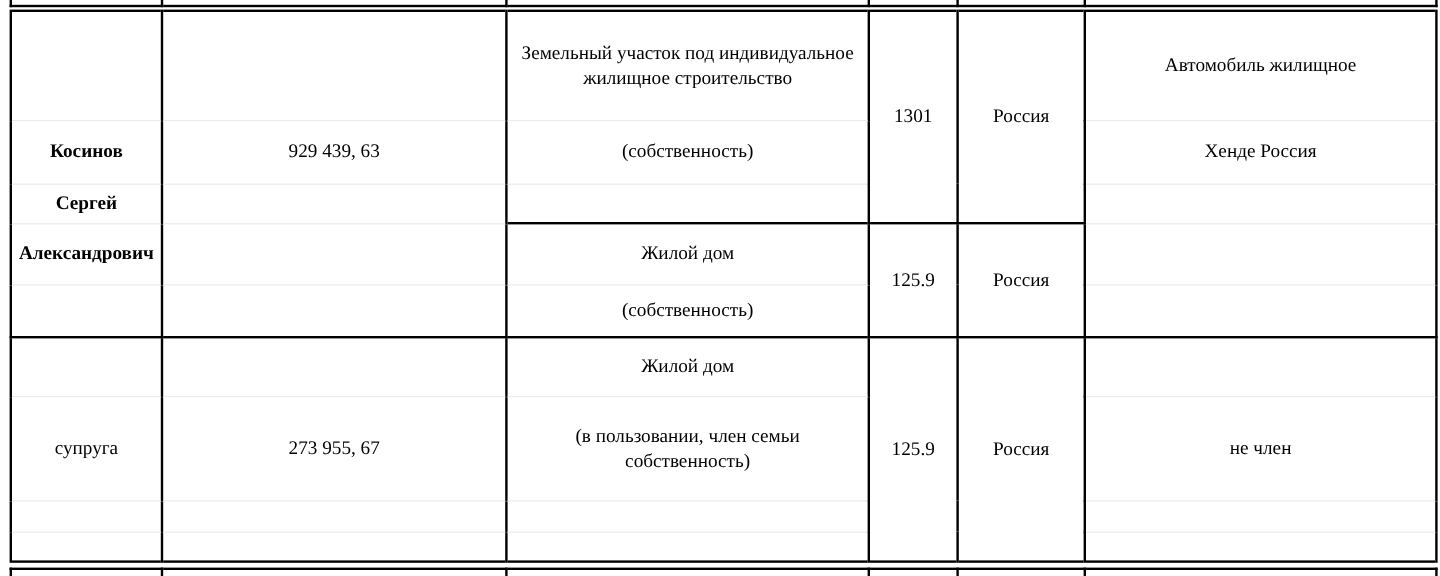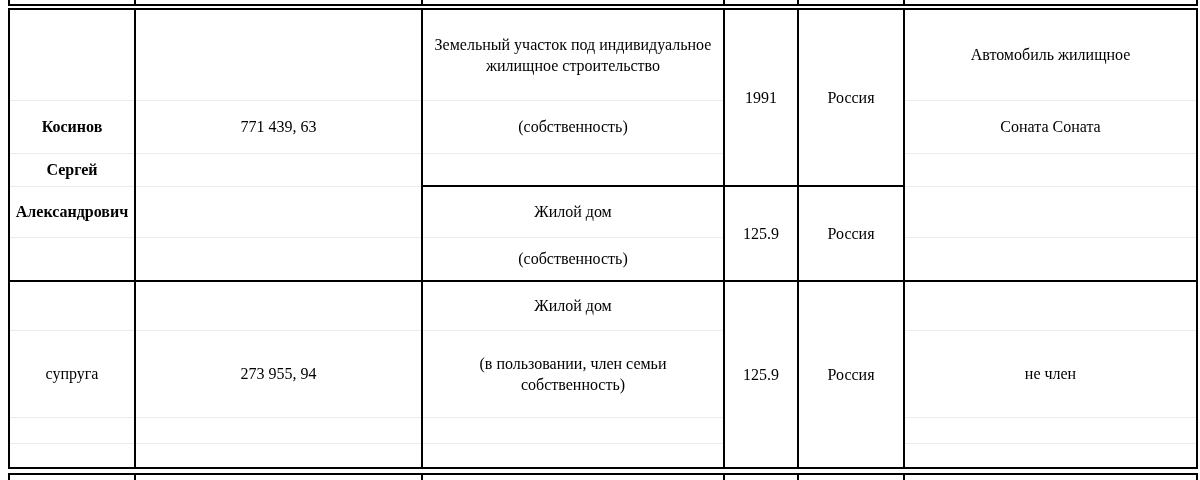--- a/index.html
+++ b/index.html
@@ -84,30 +84,30 @@
       <col style="width:74px">
       <col style="width:106px">
       <col style="width:293px">
     </colgroup>
 
   <tbody>
       <tr class="r1">
     <td class="name"></td>
     <td></td>
     <td>Земельный участок под индивидуальное жилищное строительство</td>
-    <td rowspan="3" class="bb">1991</td>
+    <td rowspan="3" class="bb">1301</td>
     <td rowspan="3" class="bb">Россия</td>
     <td>Автомобиль жилищное</td>
   </tr>
 
   <tr class="r2">
     <td class="name bold">Косинов</td>
-    <td>771 439, 63</td>
+    <td>929 439, 63</td>
     <td>(собственность)</td>
-    <td>Соната Соната</td>
+    <td>Хенде Россия</td>
   </tr>
 
   <tr class="r3">
     <td class="name bold">Сергей</td>
     <td></td>
     <td class="bb"></td>
     <td></td>
   </tr>
 
   <tr class="r4">
@@ -130,21 +130,21 @@
     <td class="name"></td>
     <td></td>
     <td>Жилой дом</td>
     <td rowspan="4">125.9</td>
     <td rowspan="4">Россия</td>
     <td></td>
   </tr>
 
   <tr class="r7">
     <td class="name">супруга</td>
-    <td>273 955, 94</td>
+    <td>273 955, 67</td>
     <td><span class="narrow">(в пользовании, член семьи собственность)</span></td>
     <td>не член</td>
   </tr>
 
   <tr class="r8">
     <td class="name"></td>
     <td></td>
     <td></td>
     <td></td>
   </tr>

